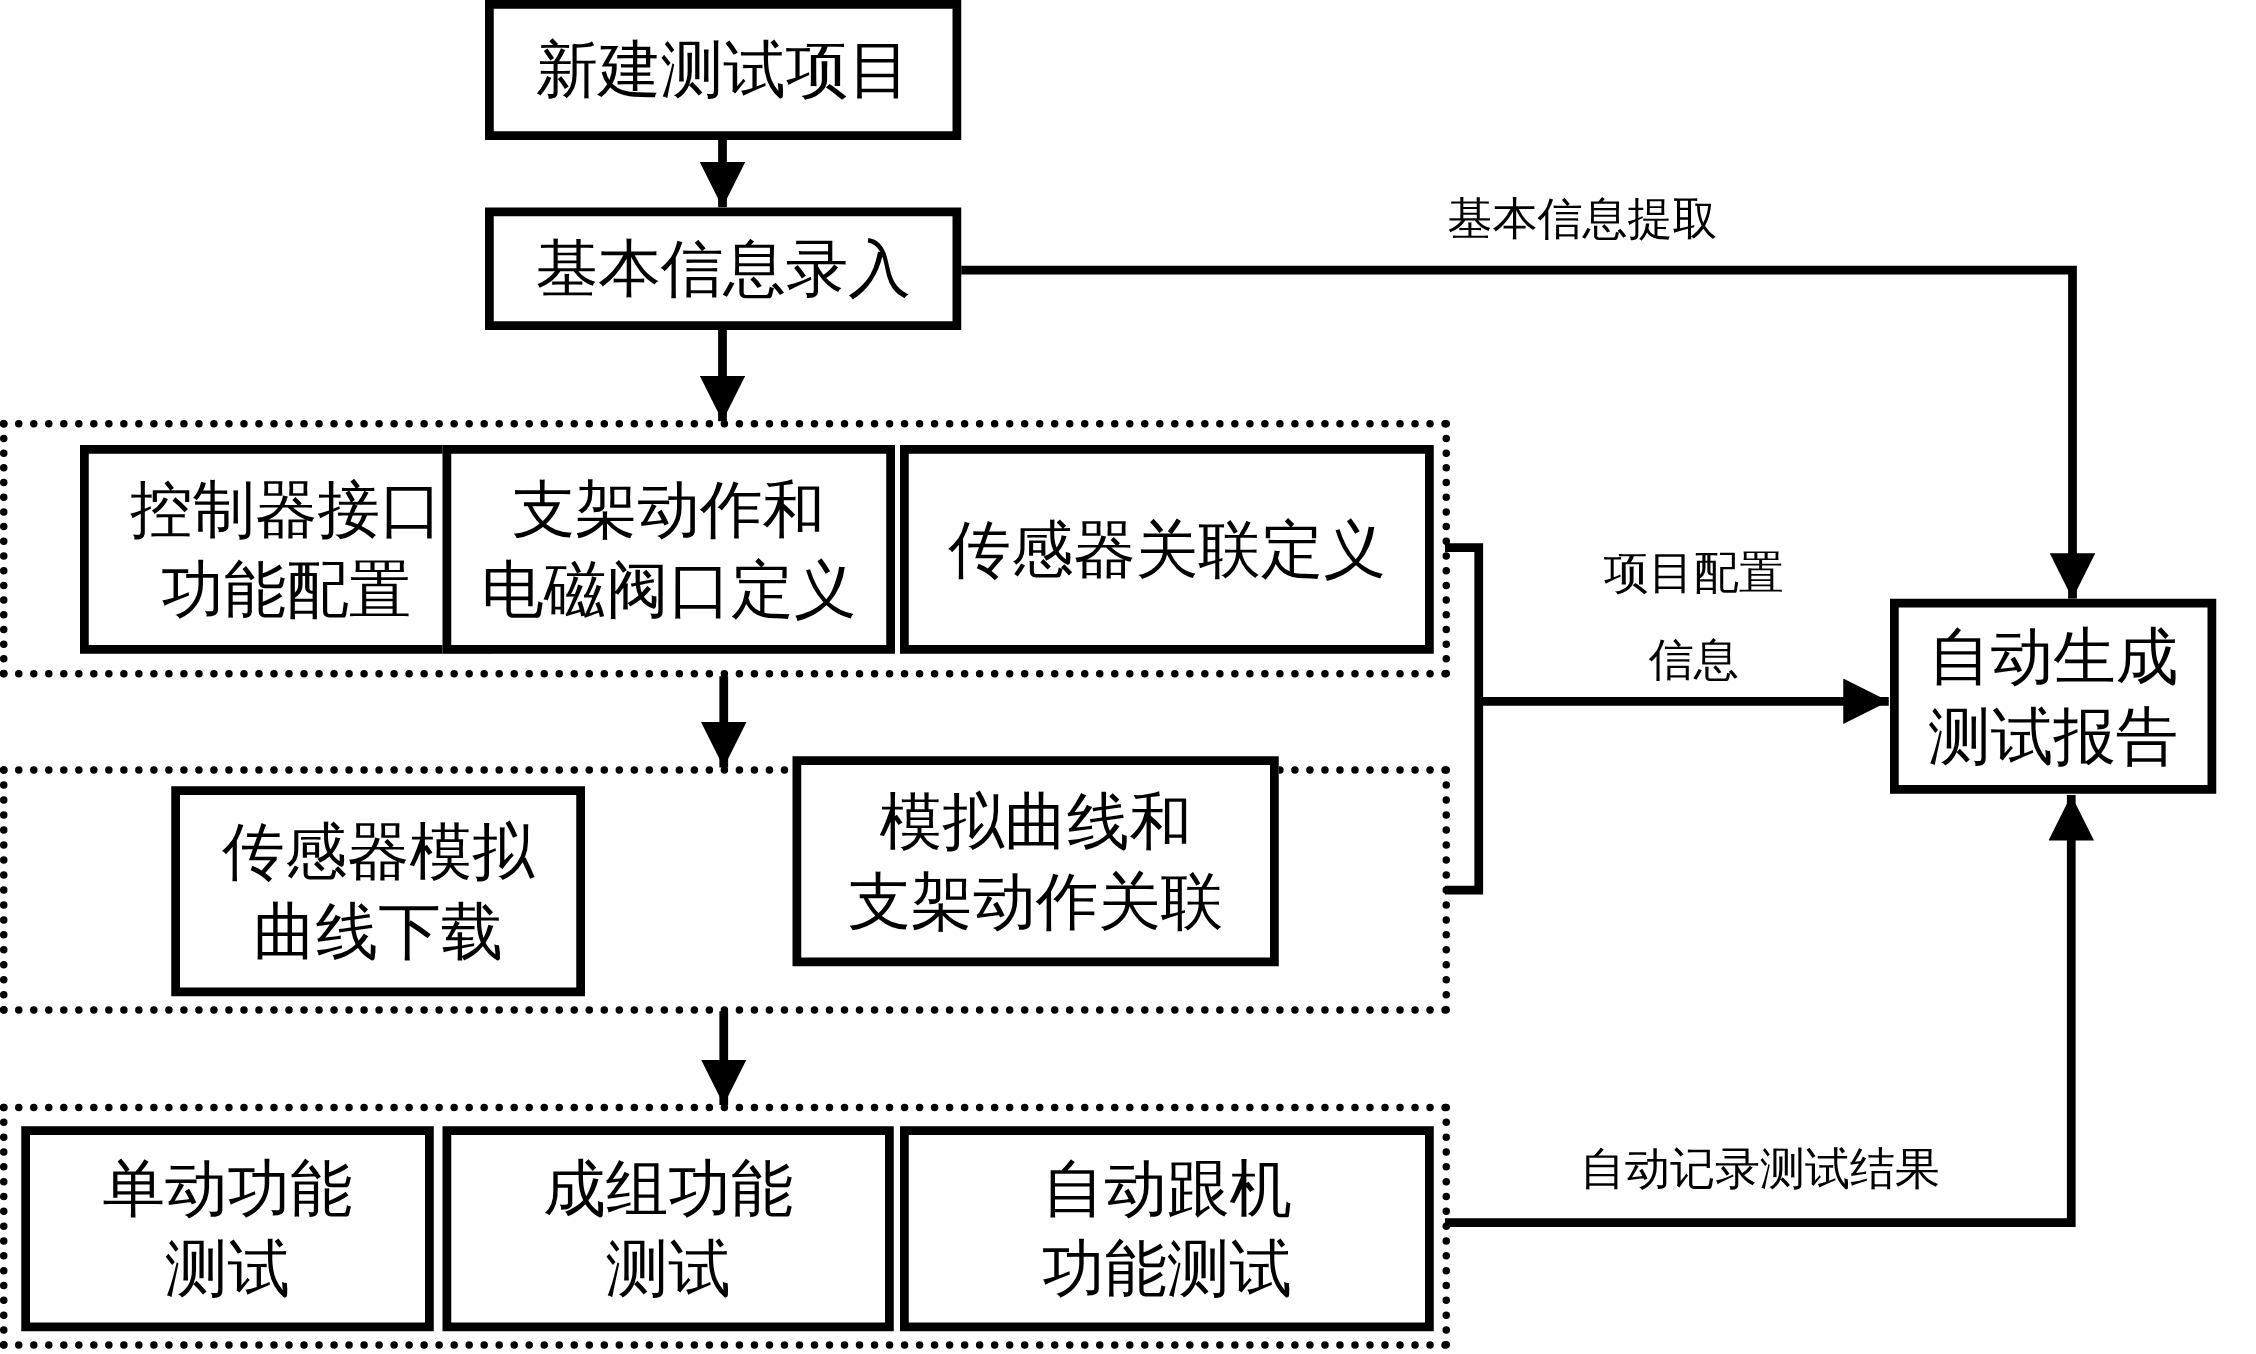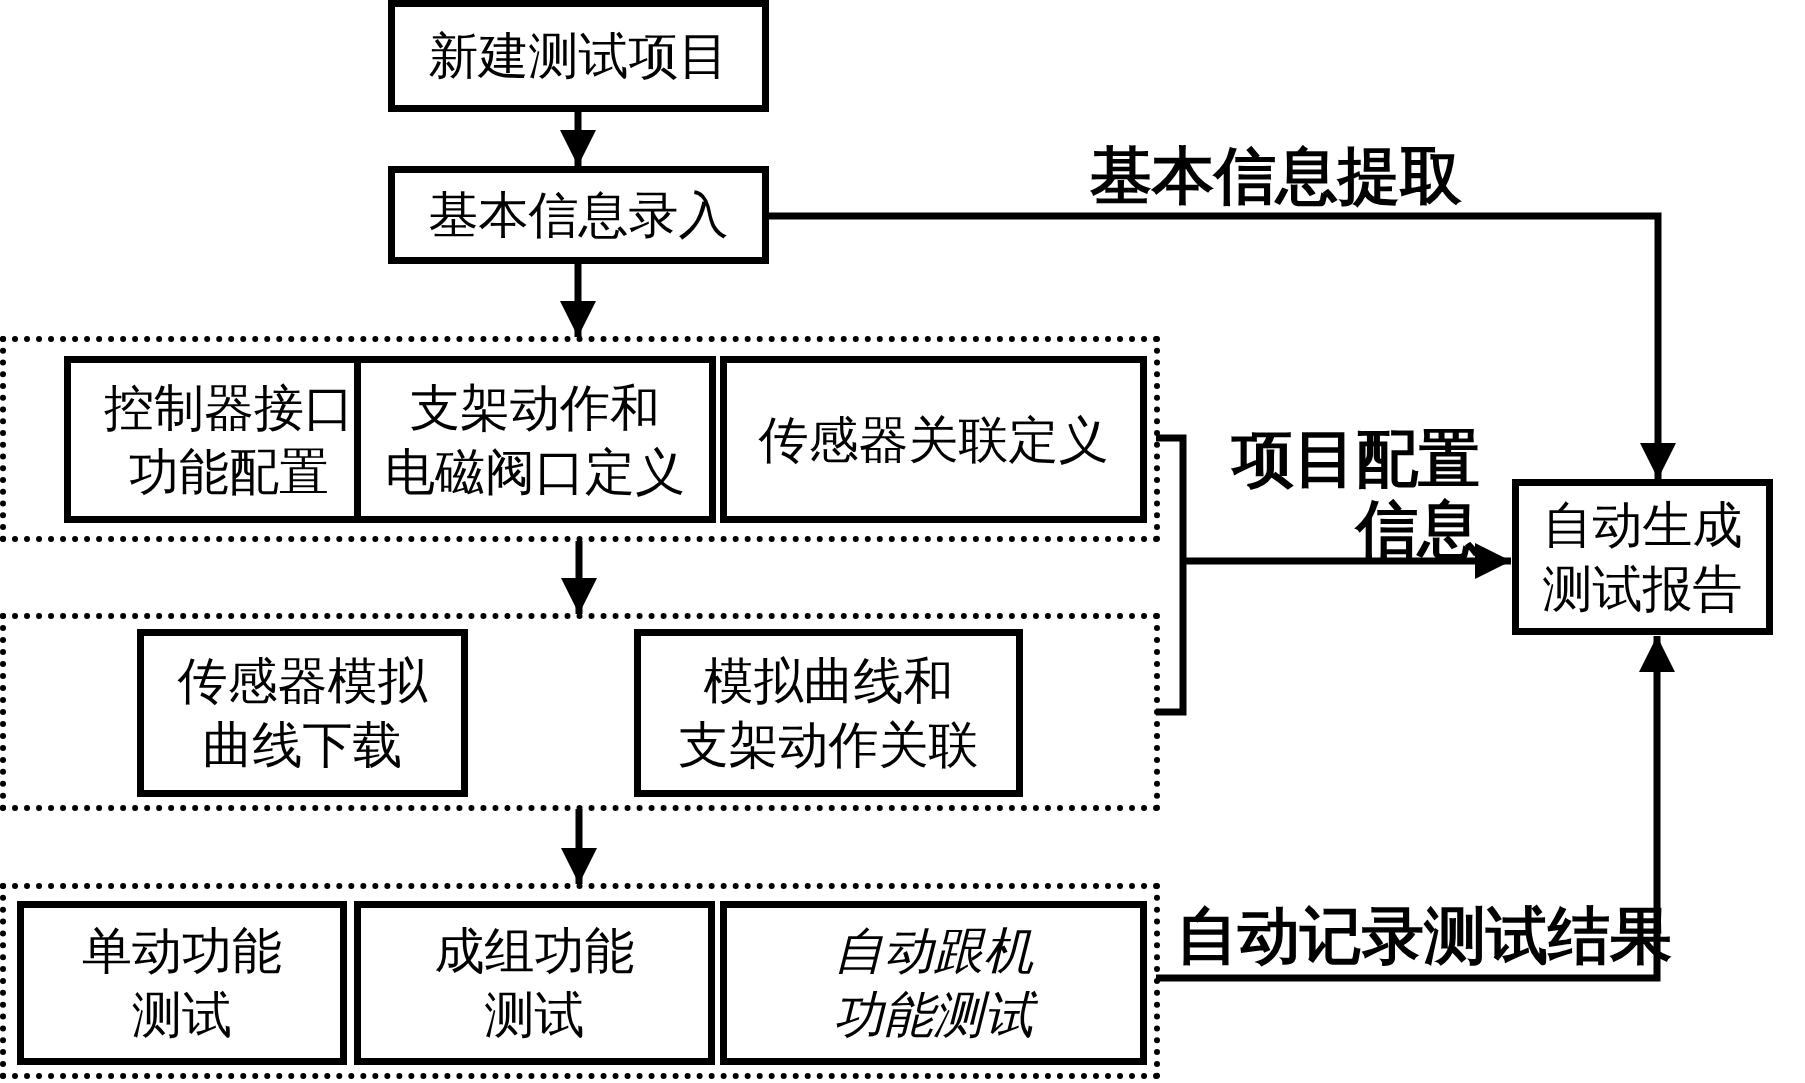--- a/index.html
+++ b/index.html
@@ -2,21 +2,21 @@
 <html><head>
 <meta charset="utf-8">
 <style>
   html, body { margin: 0; padding: 0; background: #ffffff; }
   body { width: 1805px; height: 1083px; position: relative; overflow: hidden;
          font-family: "DejaVu Serif", "Liberation Serif", serif; color: #000; }
   .box { position: absolute; box-sizing: border-box; border: 7px solid #000; background: #fff;
          display: flex; flex-direction: column; align-items: center; justify-content: center;
          font-size: 50px; line-height: 64px; text-align: center; white-space: nowrap; }
   .group { position: absolute; box-sizing: border-box; border: 6px dotted #000; }
-  .label { position: absolute; font-size: 62px; line-height: 60px; white-space: nowrap; text-align: right; font-weight: bold; }
+  .label { position: absolute; font-size: 36px; line-height: 60px; white-space: nowrap; text-align: center; }
   svg#wires { position: absolute; left: 0; top: 0; }
   .line { display: block; }
 </style>
 </head>
 <body>
 
 <svg id="wires" width="1805" height="1083" viewBox="0 0 1805 1083">
   <defs>
     <marker id="ah" viewBox="0 0 10 10" refX="10" refY="5" markerWidth="5.2" markerHeight="5.2" orient="auto" markerUnits="strokeWidth">
       <path d="M0,0 L10,5 L0,10 z" fill="#000"></path>
@@ -58,35 +58,35 @@
 </div>
 <div class="box" style="left:720px;top:356px;width:427px;height:167px;">
   <span class="line">传感器关联定义</span>
 </div>
 
 <div class="group" style="left:0px;top:613px;width:1160px;height:198px;"></div>
 <div class="box" style="left:137px;top:629px;width:331px;height:168px;">
   <span class="line">传感器模拟</span>
   <span class="line">曲线下载</span>
 </div>
-<div class="box" style="left:634px;top:629px;width:389px;height:168px;">
+<div class="box" style="left:634px;top:605px;width:389px;height:168px;">
   <span class="line">模拟曲线和</span>
   <span class="line">支架动作关联</span>
 </div>
 
 <div class="group" style="left:0px;top:883px;width:1160px;height:196px;"></div>
 <div class="box" style="left:17px;top:901px;width:330px;height:164px;">
   <span class="line">单动功能</span>
   <span class="line">测试</span>
 </div>
 <div class="box" style="left:354px;top:901px;width:361px;height:164px;">
   <span class="line">成组功能</span>
   <span class="line">测试</span>
 </div>
-<div class="box" style="left:720px;top:901px;width:427px;height:164px;font-style:italic;">
+<div class="box" style="left:720px;top:901px;width:427px;height:164px;">
   <span class="line">自动跟机</span>
   <span class="line">功能测试</span>
 </div>
 
 <div class="box" style="left:1512px;top:479px;width:261px;height:156px;">
   <span class="line">自动生成</span>
   <span class="line">测试报告</span>
 </div>
 
 <div class="label" style="left:1090px;top:146px;width:352px;">基本信息提取</div>

